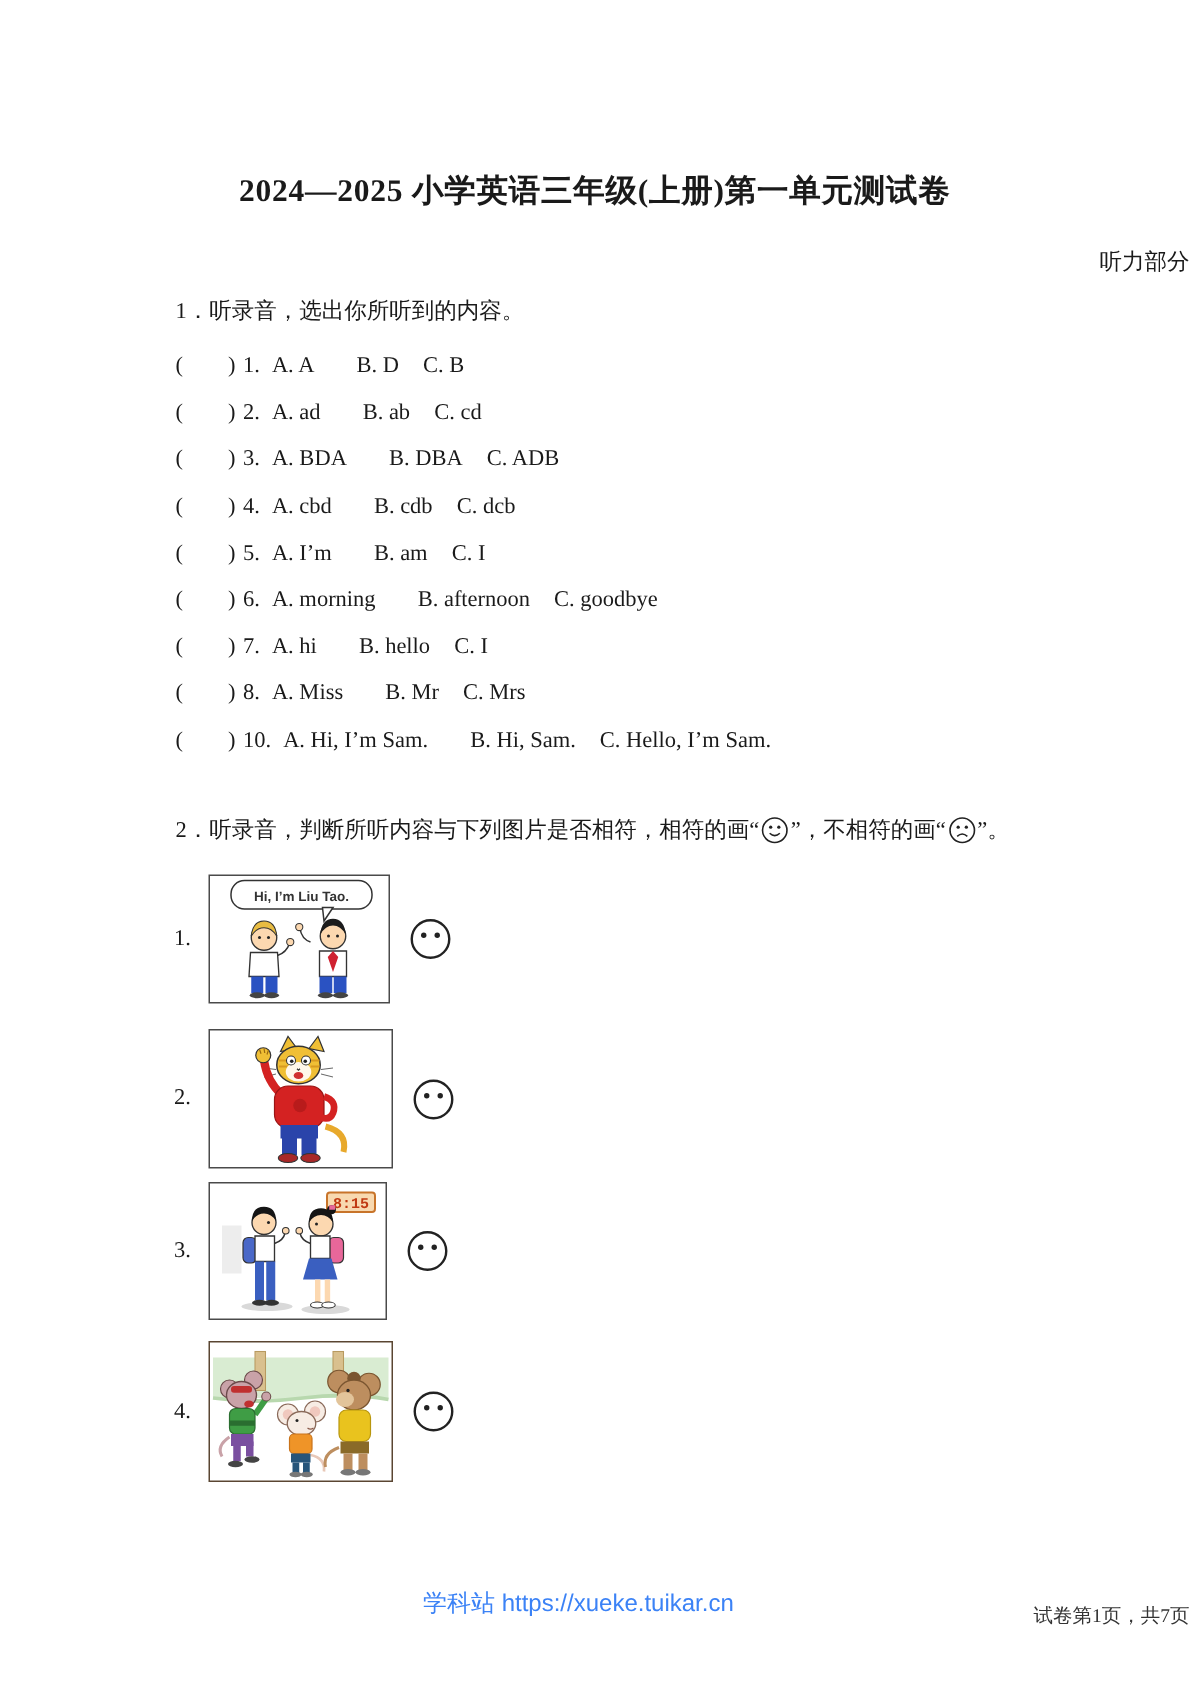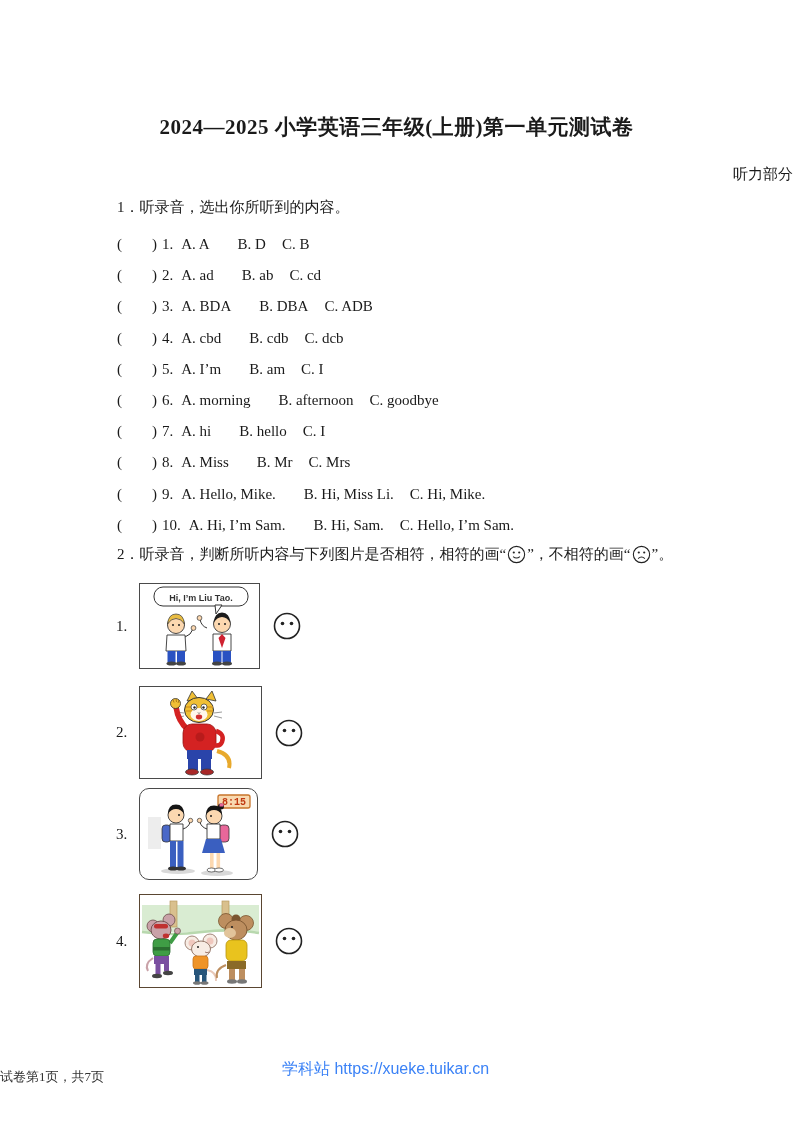--- a/index.html
+++ b/index.html
@@ -18,42 +18,41 @@
   .p2-heading{position:absolute;top:541px;left:117px;right:30px;font-size:15px;line-height:26px;}
   .inline-face{vertical-align:-5px;margin:0 1px;}
   .pic-row{position:absolute;left:116px;display:flex;align-items:center;}
   .pic-label{width:23px;font-size:15px;flex:0 0 auto;}
   .pic-box{border:1px solid #4a4a4a;background:#fff;flex:0 0 auto;}
   .pic-box.brown{border-color:#5a4632;}
   .pic-box svg{display:block;}
   .answer-face{margin-left:13px;flex:0 0 auto;}
   .watermark{position:absolute;top:1059px;left:282px;font-family:"Liberation Sans","DejaVu Sans",sans-serif;
              font-size:16px;color:#3b82f6;}
-  .page-num{position:absolute;top:1068px;left:0;right:0;text-align:left;font-size:13px;color:#333;}
+  .page-num{position:absolute;top:1068px;left:0;right:0;text-align:right;font-size:13px;color:#333;}
 </style>
 </head>
 <body>
 
 <div class="page">
 
   <div class="title">2024—2025 小学英语三年级(上册)第一单元测试卷</div>
   <div class="subtitle">听力部分</div>
 
   <div class="p1-heading">1．听录音，选出你所听到的内容。</div>
 
   <div class="questions">
     <div class="q-row"><span class="q-paren">(        )</span><span class="q-num">1.</span><span class="q-a">A. A</span><span class="q-b">B. D</span><span class="q-c">C. B</span></div>
     <div class="q-row"><span class="q-paren">(        )</span><span class="q-num">2.</span><span class="q-a">A. ad</span><span class="q-b">B. ab</span><span class="q-c">C. cd</span></div>
     <div class="q-row"><span class="q-paren">(        )</span><span class="q-num">3.</span><span class="q-a">A. BDA</span><span class="q-b">B. DBA</span><span class="q-c">C. ADB</span></div>
     <div class="q-row"><span class="q-paren">(        )</span><span class="q-num">4.</span><span class="q-a">A. cbd</span><span class="q-b">B. cdb</span><span class="q-c">C. dcb</span></div>
     <div class="q-row"><span class="q-paren">(        )</span><span class="q-num">5.</span><span class="q-a">A. I’m</span><span class="q-b">B. am</span><span class="q-c">C. I</span></div>
     <div class="q-row"><span class="q-paren">(        )</span><span class="q-num">6.</span><span class="q-a">A. morning</span><span class="q-b">B. afternoon</span><span class="q-c">C. goodbye</span></div>
     <div class="q-row"><span class="q-paren">(        )</span><span class="q-num">7.</span><span class="q-a">A. hi</span><span class="q-b">B. hello</span><span class="q-c">C. I</span></div>
     <div class="q-row"><span class="q-paren">(        )</span><span class="q-num">8.</span><span class="q-a">A. Miss</span><span class="q-b">B. Mr</span><span class="q-c">C. Mrs</span></div>
-    <div class="q-row"><span class="q-paren">(        )</span><span class="q-num">9.</span><span class="q-a">A. Hello, Mike.</span><span class="q-b">B. Hi, Miss Li.</span><span class="q-c">C. Hi, Mike.</span></div>
     <div class="q-row"><span class="q-paren">(        )</span><span class="q-num">10.</span><span class="q-a">A. Hi, I’m Sam.</span><span class="q-b">B. Hi, Sam.</span><span class="q-c">C. Hello, I’m Sam.</span></div>
   </div>
 
   <div class="p2-heading">
     <span>2．听录音，判断所听内容与下列图片是否相符，相符的画“</span><svg class="inline-face" width="19" height="19" viewBox="0 0 28 28">
         <circle cx="14" cy="14" r="12" fill="none" stroke="#222" stroke-width="1.6"></circle>
         <circle cx="10" cy="11" r="1.6" fill="#222"></circle>
         <circle cx="18" cy="11" r="1.6" fill="#222"></circle>
         <path d="M9 17 Q14 21.5 19 17" fill="none" stroke="#222" stroke-width="1.5"></path>
       </svg><span>”，不相符的画“</span><svg class="inline-face" width="19" height="19" viewBox="0 0 28 28">
@@ -137,21 +136,21 @@
     </div>
     <svg class="answer-face" width="28" height="28" viewBox="0 0 28 28">
       <circle cx="14" cy="14" r="12.5" fill="none" stroke="#222" stroke-width="1.6"></circle>
       <circle cx="9.5" cy="11.5" r="1.8" fill="#222"></circle>
         <circle cx="18.5" cy="11.5" r="1.8" fill="#222"></circle>
     </svg>
   </div>
 
   <div class="pic-row" style="top:788px;">
     <span class="pic-label">3.</span>
-    <div class="pic-box" style="width:117px;height:90px;border-radius:10px;">
+    <div class="pic-box" style="width:117px;height:90px;">
       <svg width="117" height="90" viewBox="0 0 117 90">
         <rect x="8" y="28" width="13" height="32" fill="#ededed"></rect>
         <ellipse cx="38" cy="82" rx="17" ry="3" fill="#d9d9d9"></ellipse>
         <ellipse cx="77" cy="84" rx="16" ry="3" fill="#d9d9d9"></ellipse>
         <rect x="78" y="6" width="32" height="13" rx="2" fill="#f8d9b0" stroke="#c8742a" stroke-width="1.3"></rect>
         <text x="94" y="16" text-anchor="middle" font-size="10" font-weight="bold" fill="#c03a12" font-family="Liberation Mono, monospace">8:15</text>
 
         <circle cx="36" cy="26" r="8" fill="#fcd8b0" stroke="#333" stroke-width="0.9"></circle>
         <path d="M28 25 q0 -9.5 8 -9.5 q8 0 8 9.5 q-3 -5 -8 -5 q-5 0 -8 5 z" fill="#151515"></path>
         <circle cx="39" cy="26" r="1" fill="#222"></circle>

